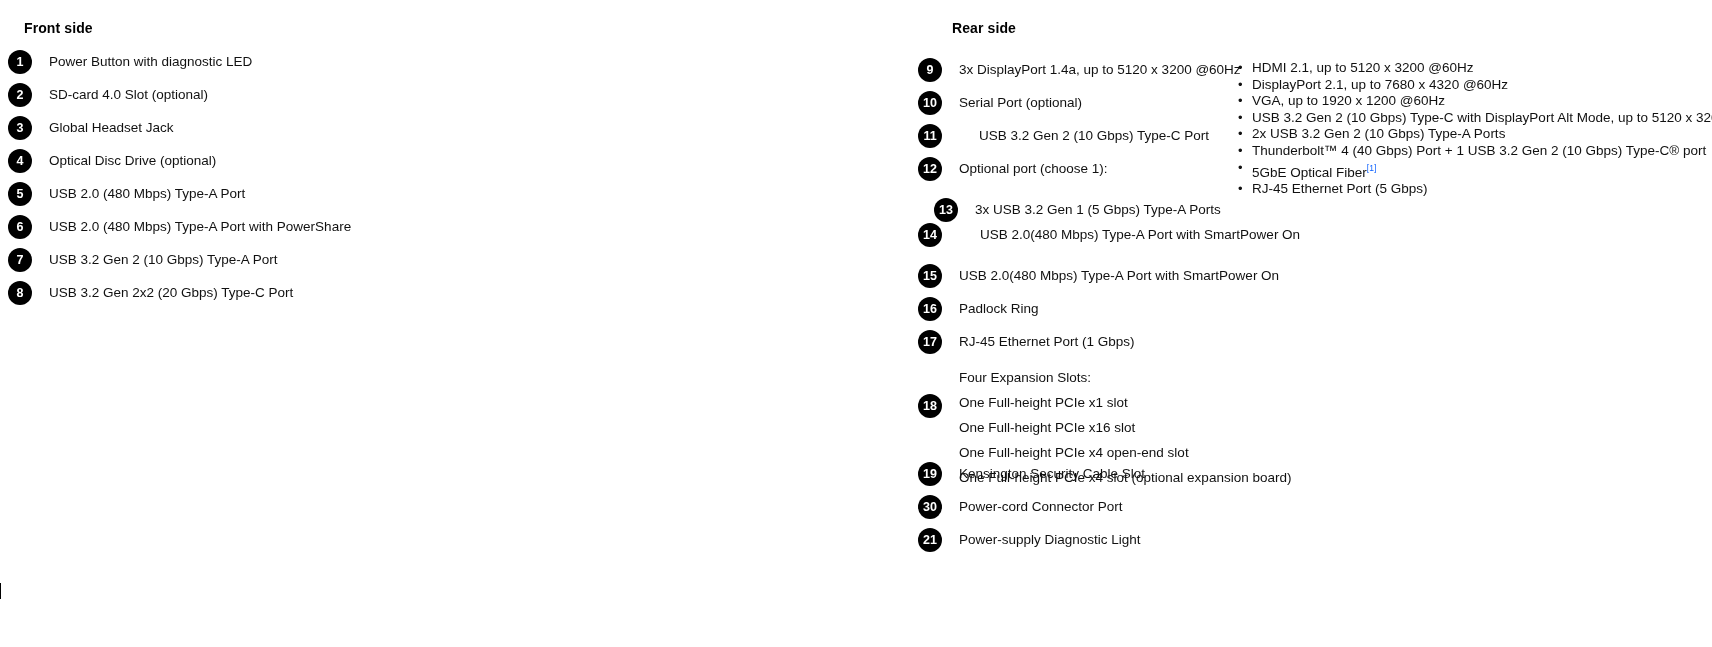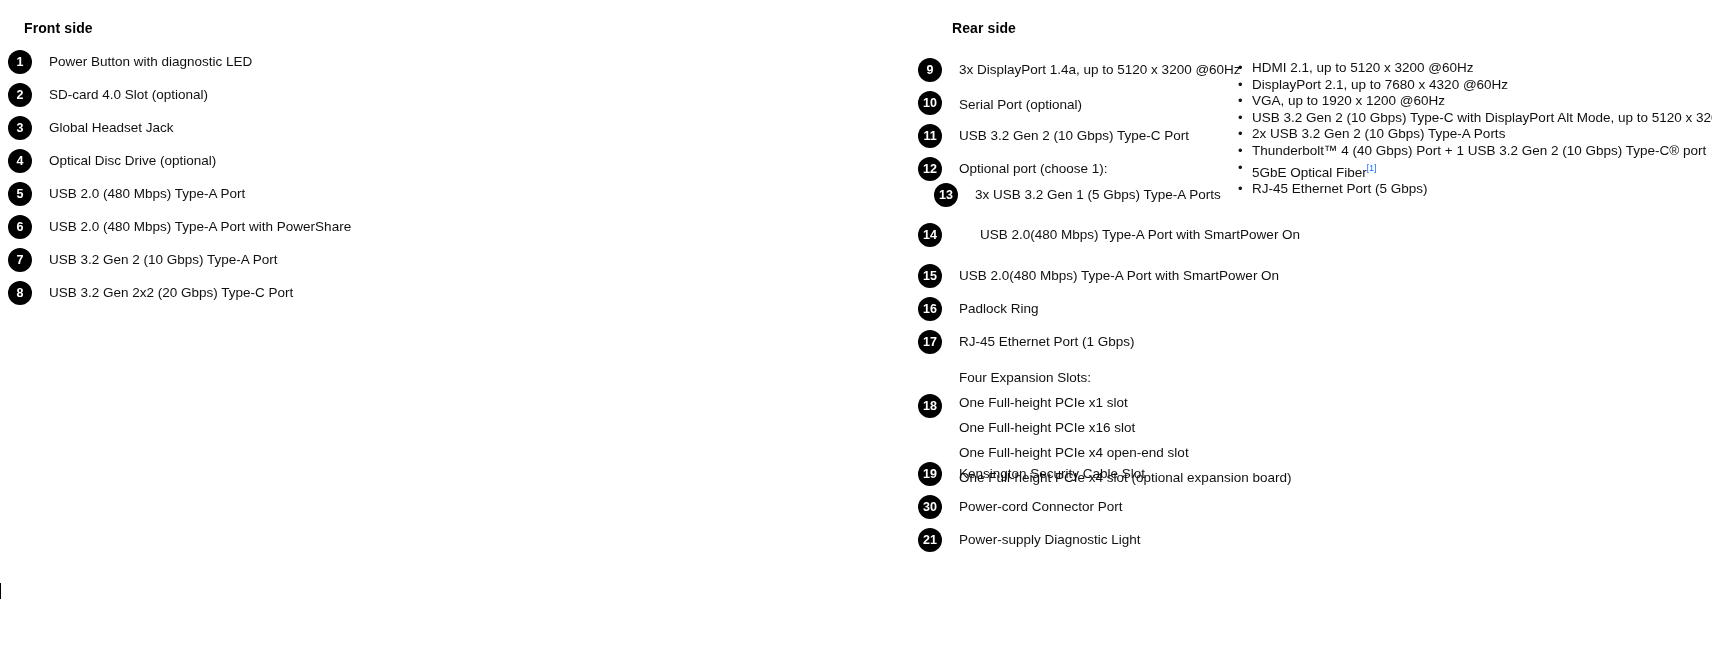--- a/index.html
+++ b/index.html
@@ -151,33 +151,33 @@
   </div>
 
   <div class="col-rear">
     <div class="section-title rear-title">Rear side</div>
   </div>
 
   <div class="item" style="left:918px; top:58px;">
     <div class="badge">9</div>
     <div class="item-label">3x DisplayPort 1.4a, up to 5120 x 3200 @60Hz</div>
   </div>
-  <div class="item" style="left:918px; top:91px;align-items:center;">
+  <div class="item" style="left:918px; top:91px;">
     <div class="badge">10</div>
     <div class="item-label">Serial Port (optional)</div>
   </div>
-  <div class="item" style="left:918px; top:124px;">
+  <div class="item" style="left:918px; top:124px;gap:20px;">
     <div class="badge">11</div>
     <div class="item-label">USB 3.2 Gen 2 (10 Gbps) Type-C Port</div>
   </div>
   <div class="item" style="left:918px; top:157px;">
     <div class="badge">12</div>
     <div class="item-label">Optional port (choose 1):</div>
   </div>
-  <div class="item" style="left:918px; top:183px;padding-left:16px;">
+  <div class="item" style="left:918px; top:198px;padding-left:16px;">
     <div class="badge">13</div>
     <div class="item-label">3x USB 3.2 Gen 1 (5 Gbps) Type-A Ports</div>
   </div>
   <div class="item" style="left:918px; top:223px;gap:21px;">
     <div class="badge">14</div>
     <div class="item-label">USB 2.0(480 Mbps) Type-A Port with SmartPower On</div>
   </div>
   <div class="item" style="left:918px; top:264px;">
     <div class="badge">15</div>
     <div class="item-label">USB 2.0(480 Mbps) Type-A Port with SmartPower On</div>

